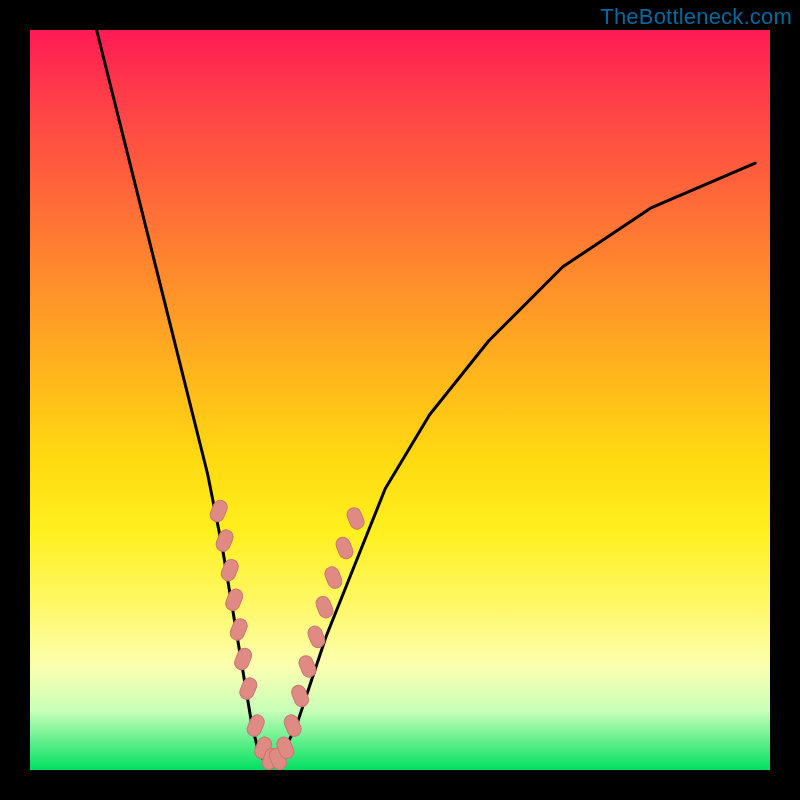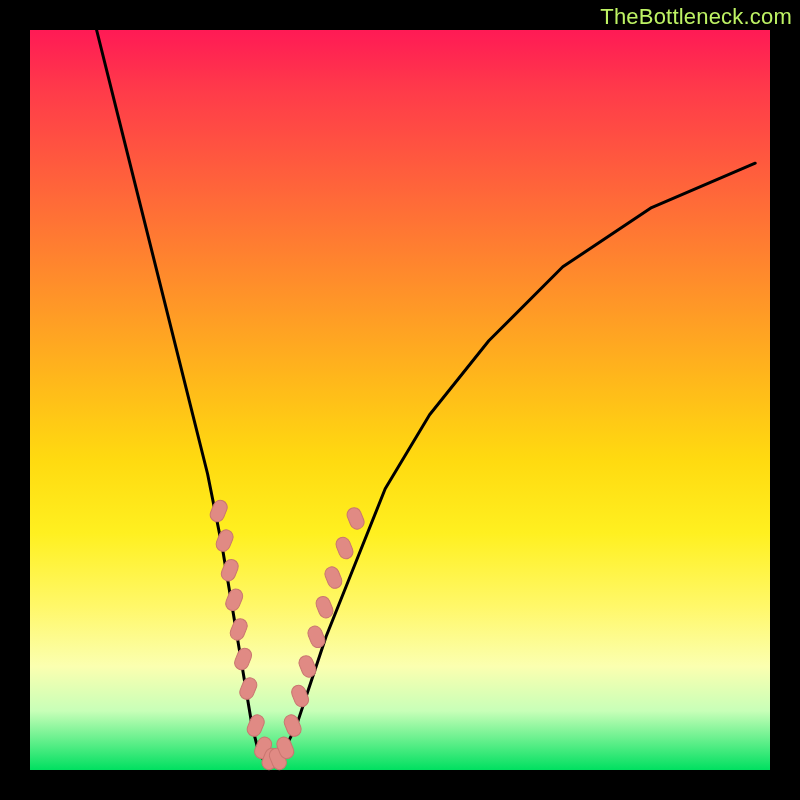--- a/index.html
+++ b/index.html
@@ -36,21 +36,21 @@
       #fff86a 78%,
       #fbffb0 86%,
       #c8ffb8 92%,
       #00e060 100%
     );
   }
   .watermark {
     position: absolute;
     top: 4px;
     right: 8px;
-    color: #bef264;
+    color: #0369a1;
     font-size: 22px;
     font-weight: 500;
     letter-spacing: 0.2px;
     user-select: none;
   }
   svg.curve {
     position: absolute;
     left: 0;
     top: 0;
     width: 740px;

